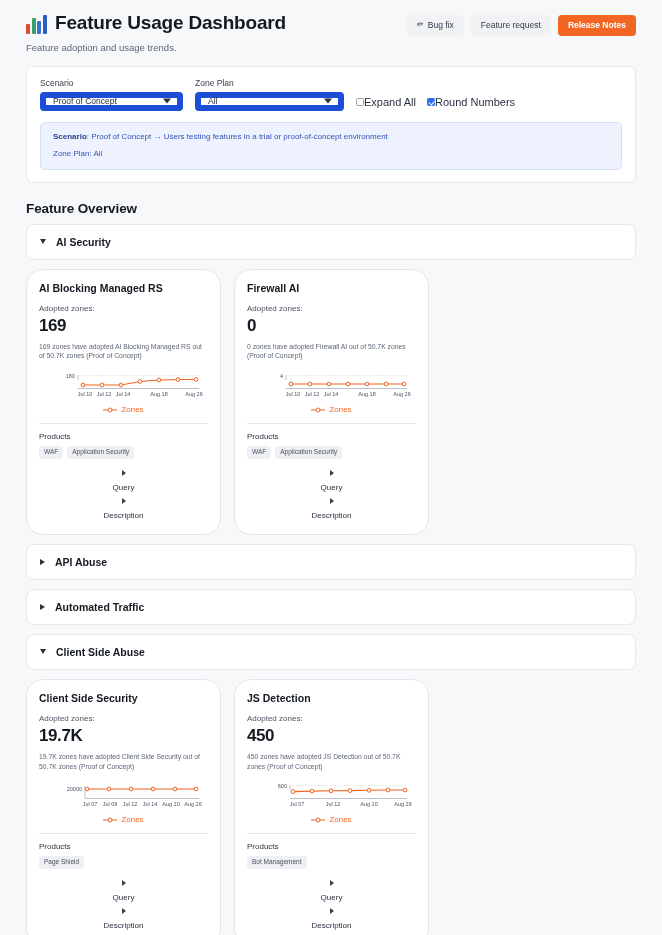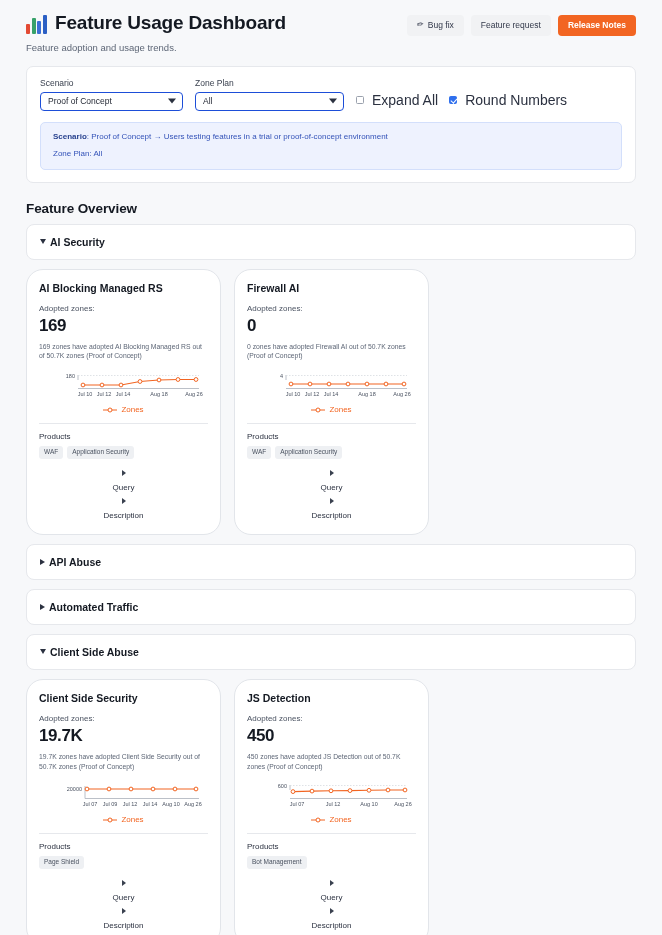--- a/index.html
+++ b/index.html
@@ -91,21 +91,21 @@
   .ctrl { display: flex; flex-direction: column; }
   .ctrl-label {
     font-size: 8.5px;
     color: #3a414f;
     margin-bottom: 4px;
   }
   .select-box {
     position: relative;
     width: 143px;
     height: 19px;
-    border: 1px solid #1d4ed8;
+    border: 6px solid #1d4ed8;
     border-radius: 4px;
     background: #fff;
     display: flex;
     align-items: center;
     padding: 0 20px 0 7px;
     font-size: 8.5px;
     color: #1f2430;
     cursor: pointer;
   }
   .select-box.wide { width: 149px; }
@@ -120,22 +120,22 @@
   }
   .checks {
     display: flex;
     align-items: center;
     gap: 11px;
     padding-bottom: 3px;
   }
   .check-item {
     display: flex;
     align-items: center;
-    gap: 8px;
-    font-size: 14px;
+    gap: 0;
+    font-size: 11px;
     color: #2b3140;
     cursor: pointer;
   }
   .cbox {
     width: 8px; height: 8px;
     border: 1px solid #9aa1ad;
     border-radius: 1.5px;
     background: #fff;
     flex: 0 0 auto;
   }
@@ -176,21 +176,21 @@
 
   
   .accordion {
     margin: 0 26px 9px 26px;
     background: #ffffff;
     border: 1px solid #e6e8ec;
     border-radius: 8px;
     padding: 11px 13px;
     display: flex;
     align-items: center;
-    gap: 4px;
+    gap: 10px;
     cursor: pointer;
   }
   .tri {
     width: 0; height: 0;
     flex: 0 0 auto;
   }
   .tri.right {
     border-top: 3.5px solid transparent;
     border-bottom: 3.5px solid transparent;
     border-left: 5px solid #2b3140;

